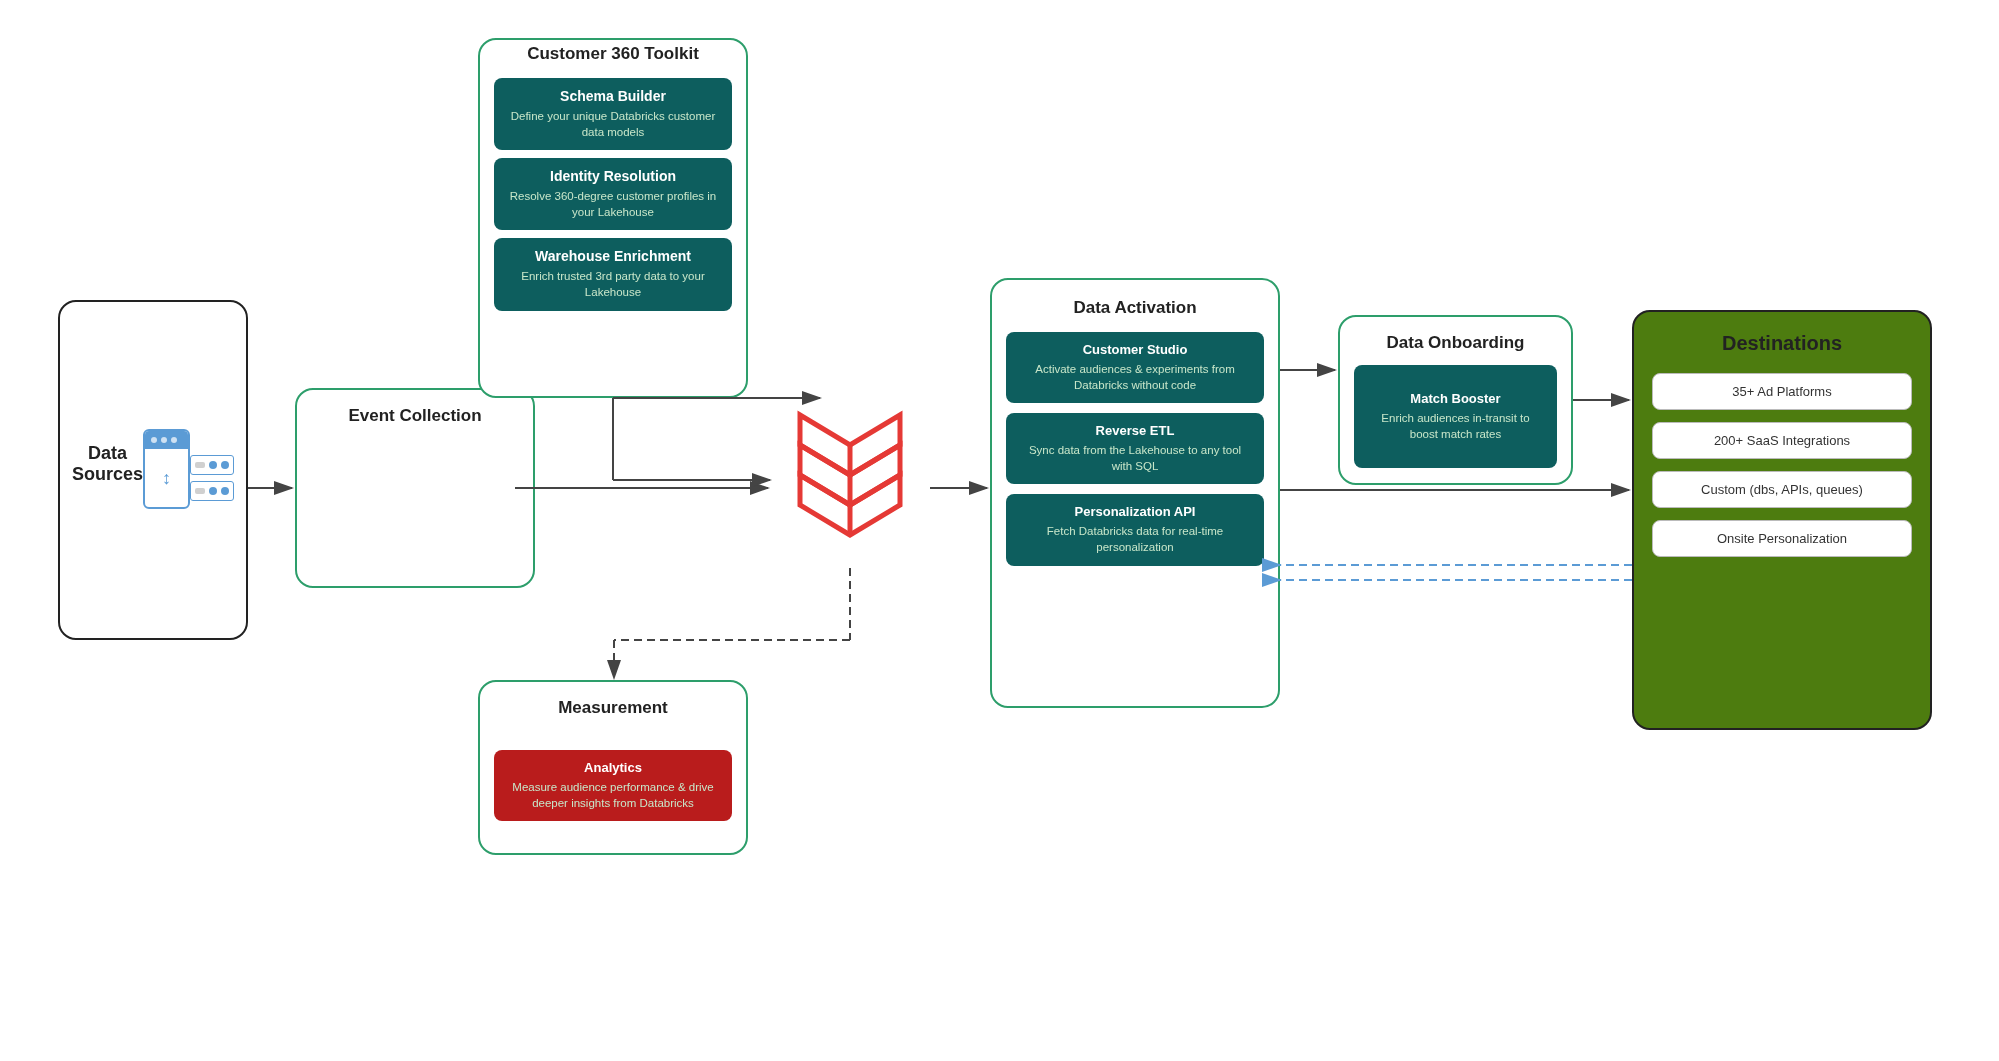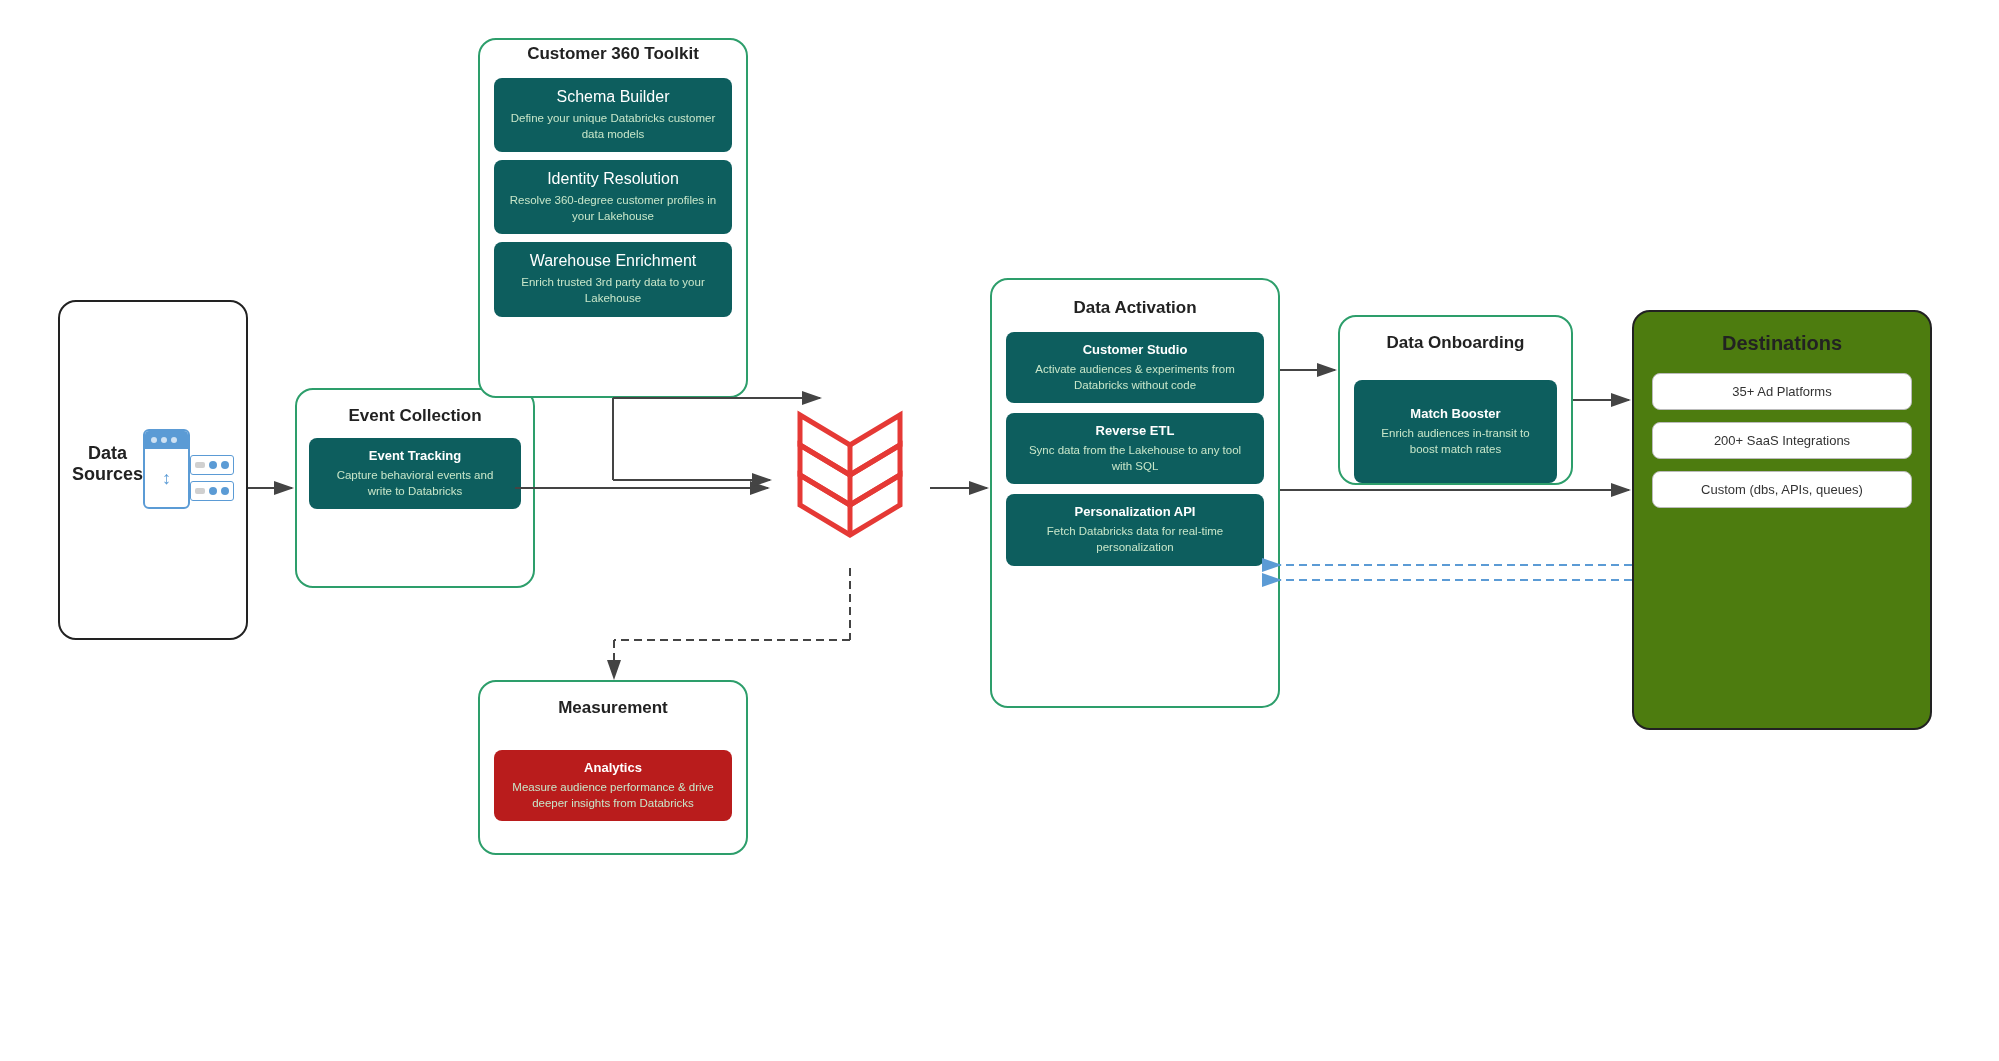--- a/index.html
+++ b/index.html
@@ -168,23 +168,23 @@
     }
     .c360-card {
       background: #0d5e5e;
       border-radius: 8px;
       padding: 10px 14px;
       width: 100%;
       text-align: center;
       margin-bottom: 8px;
     }
     .c360-card-title {
-      font-weight: normal;
+      font-weight: bold;
       color: #fff;
-      font-size: 16px;
+      font-size: 14px;
       margin-bottom: 4px;
     }
     .c360-card-text {
       color: #c8e6c9;
       font-size: 11.5px;
       line-height: 1.4;
     }
 
     
     .measurement-box {
@@ -282,21 +282,20 @@
       position: absolute;
       left: 1338px; top: 315px;
       width: 235px; height: 170px;
       border: 2.5px solid #2d9e6b;
       border-radius: 18px;
       background: #fff;
       display: flex;
       flex-direction: column;
       align-items: center;
       padding: 16px 14px 14px 14px;
-      gap: 15px;
     }
     .do-title {
       font-size: 17px;
       font-weight: bold;
       color: #222;
       margin-bottom: 12px;
       text-align: center;
     }
     .do-card {
       background: #0d5e5e;
@@ -384,24 +383,20 @@
       <div class="ds-table-row">
         <div class="ds-table-cell-line"></div>
         <div class="ds-table-dot"></div>
         <div class="ds-table-dot"></div>
       </div>
     </div>
   </div>
 
   <div class="event-collection-box">
     <div class="ec-title">Event Collection</div>
-    <div class="ec-card">
-      <div class="ec-card-title">Event Tracking</div>
-      <div class="ec-card-text">Capture behavioral events and write to Databricks</div>
-    </div>
   </div>
 
   <div class="c360-box">
     <div class="c360-title">Customer 360 Toolkit</div>
     <div class="c360-card">
       <div class="c360-card-title">Schema Builder</div>
       <div class="c360-card-text">Define your unique Databricks customer data models</div>
     </div>
     <div class="c360-card">
       <div class="c360-card-title">Identity Resolution</div>
@@ -458,20 +453,21 @@
       <div class="do-card-title">Match Booster</div>
       <div class="do-card-text">Enrich audiences in-transit to boost match rates</div>
     </div>
   </div>
 
   <div class="destinations-box">
     <div class="dest-title">Destinations</div>
     <div class="dest-item">35+ Ad Platforms</div>
     <div class="dest-item">200+ SaaS Integrations</div>
     <div class="dest-item">Custom (dbs, APIs, queues)</div>
+    <div class="dest-item">Onsite Personalization</div>
   </div>
 
   <svg class="arrows-svg" xmlns="http://www.w3.org/2000/svg">
     <defs>
       <marker id="arrowhead" markerWidth="10" markerHeight="7" refX="9" refY="3.5" orient="auto">
         <polygon points="0 0, 10 3.5, 0 7" fill="#444"></polygon>
       </marker>
       <marker id="arrowhead-dashed" markerWidth="10" markerHeight="7" refX="9" refY="3.5" orient="auto">
         <polygon points="0 0, 10 3.5, 0 7" fill="#5b9bd5"></polygon>
       </marker>

